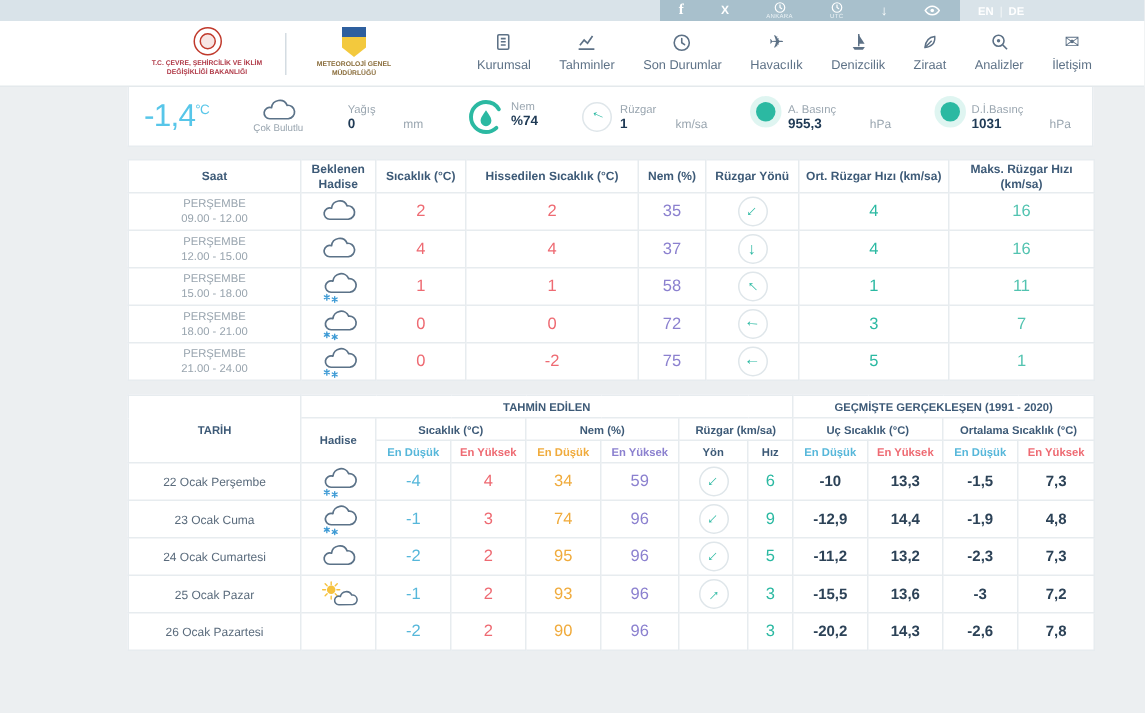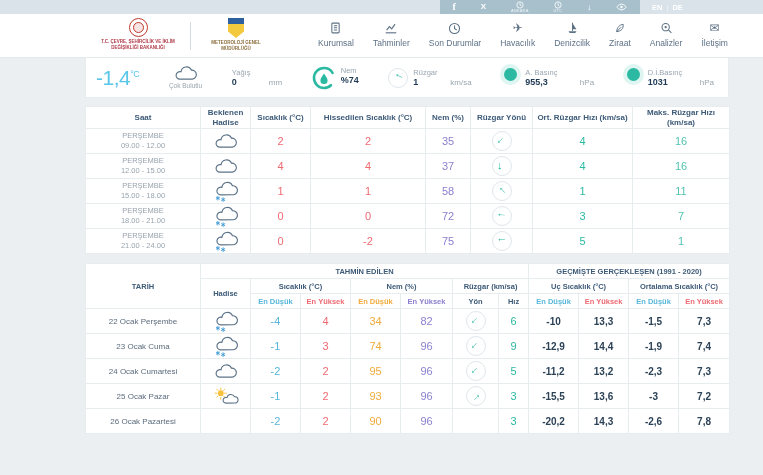--- a/index.html
+++ b/index.html
@@ -441,21 +441,21 @@
                   <path d="M14 30 a8 8 0 1 1 2.5-15.6 A11.5 11.5 0 0 1 38.5 11 a7.5 7.5 0 1 1 2 18.8 Z" fill="#fff" stroke="#5b7288" stroke-width="2.4" stroke-linejoin="round"></path>
                 </g>
                 <g stroke="#3f9bd5" stroke-width="1.9" stroke-linecap="round" fill="none">
                   <path d="M10 32v8M6.6 34l6.8 4M13.4 34l-6.8 4"></path>
                   <path d="M21 35v8M17.6 37l6.8 4M24.4 37l-6.8 4"></path>
                 </g>
               </svg></td>
             <td class="num c-blue">-4</td>
             <td class="num c-red">4</td>
             <td class="num c-orange">34</td>
-            <td class="num c-purple">82</td>
+            <td class="num c-purple">59</td>
             <td><span class="windring">
                 <span style="transform: rotate(135deg);">→</span>
               </span></td>
             <td class="num c-teal">6</td>
             <td class="pastnum">-10</td>
             <td class="pastnum">13,3</td>
             <td class="pastnum">-1,5</td>
             <td class="pastnum">7,3</td>
           </tr>
           <tr>
@@ -473,21 +473,21 @@
             <td class="num c-red">3</td>
             <td class="num c-orange">74</td>
             <td class="num c-purple">96</td>
             <td><span class="windring">
                 <span style="transform: rotate(135deg);">→</span>
               </span></td>
             <td class="num c-teal">9</td>
             <td class="pastnum">-12,9</td>
             <td class="pastnum">14,4</td>
             <td class="pastnum">-1,9</td>
-            <td class="pastnum">7,4</td>
+            <td class="pastnum">4,8</td>
           </tr>
           <tr>
             <td class="datecell">24 Ocak Cumartesi</td>
             <td class="wicon"><svg width="26" height="17" viewBox="0 0 54 36">
                 <path d="M14 30 a8 8 0 1 1 2.5-15.6 A11.5 11.5 0 0 1 38.5 11 a7.5 7.5 0 1 1 2 18.8 Z" fill="#fff" stroke="#5b7288" stroke-width="2.4" stroke-linejoin="round"></path>
               </svg></td>
             <td class="num c-blue">-2</td>
             <td class="num c-red">2</td>
             <td class="num c-orange">95</td>
             <td class="num c-purple">96</td>

